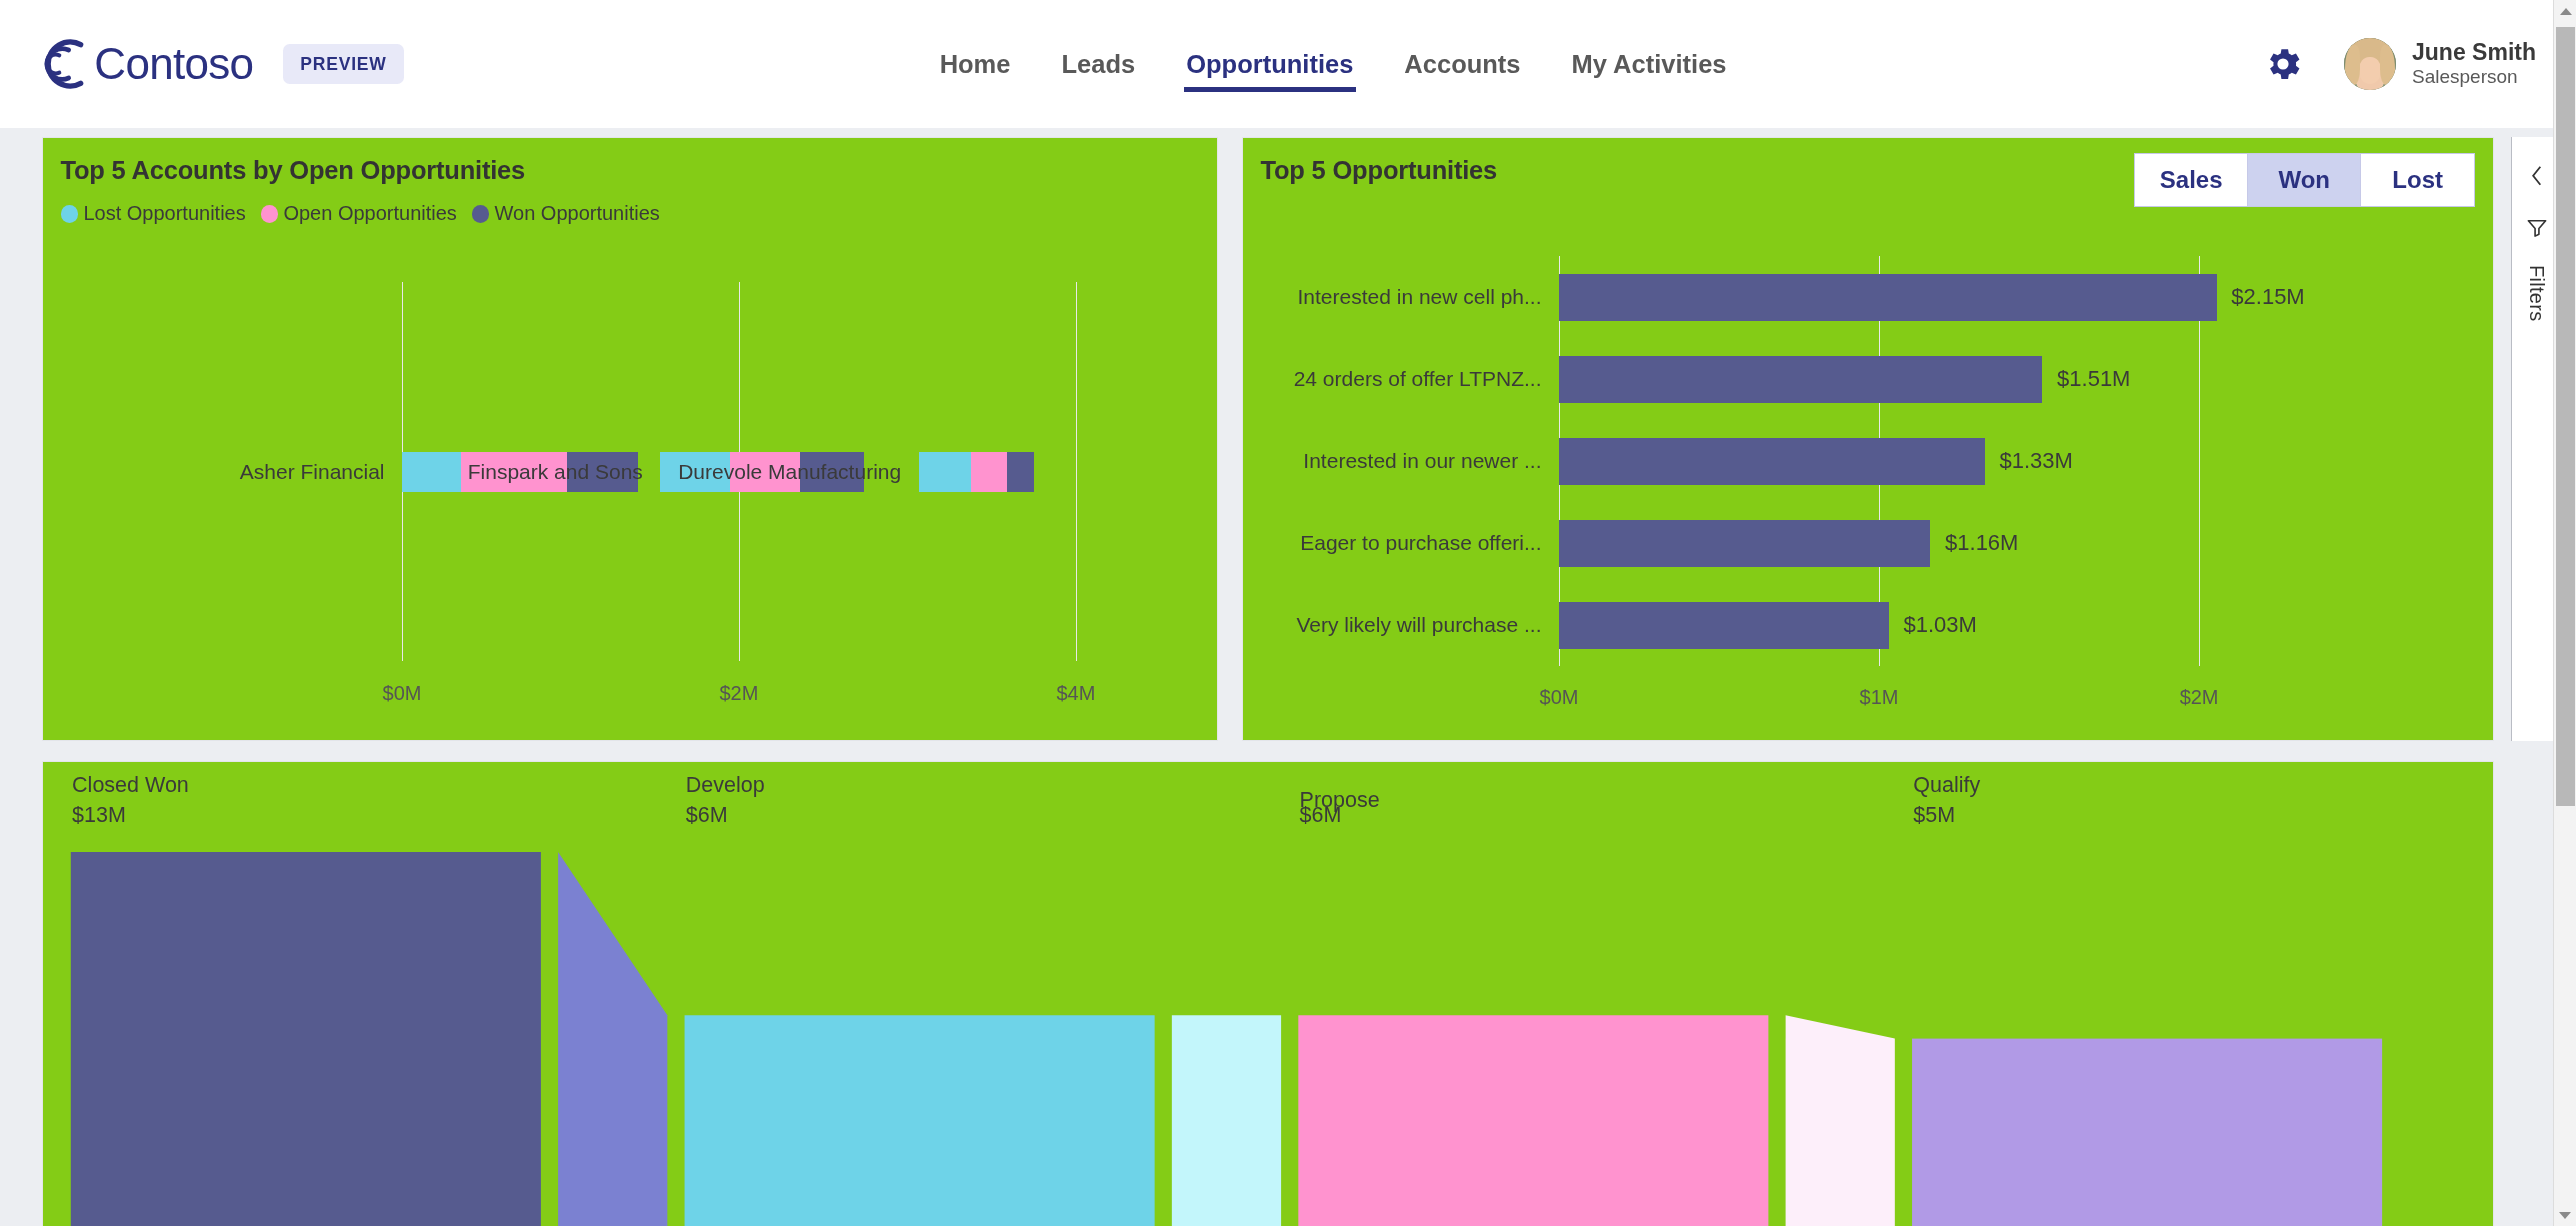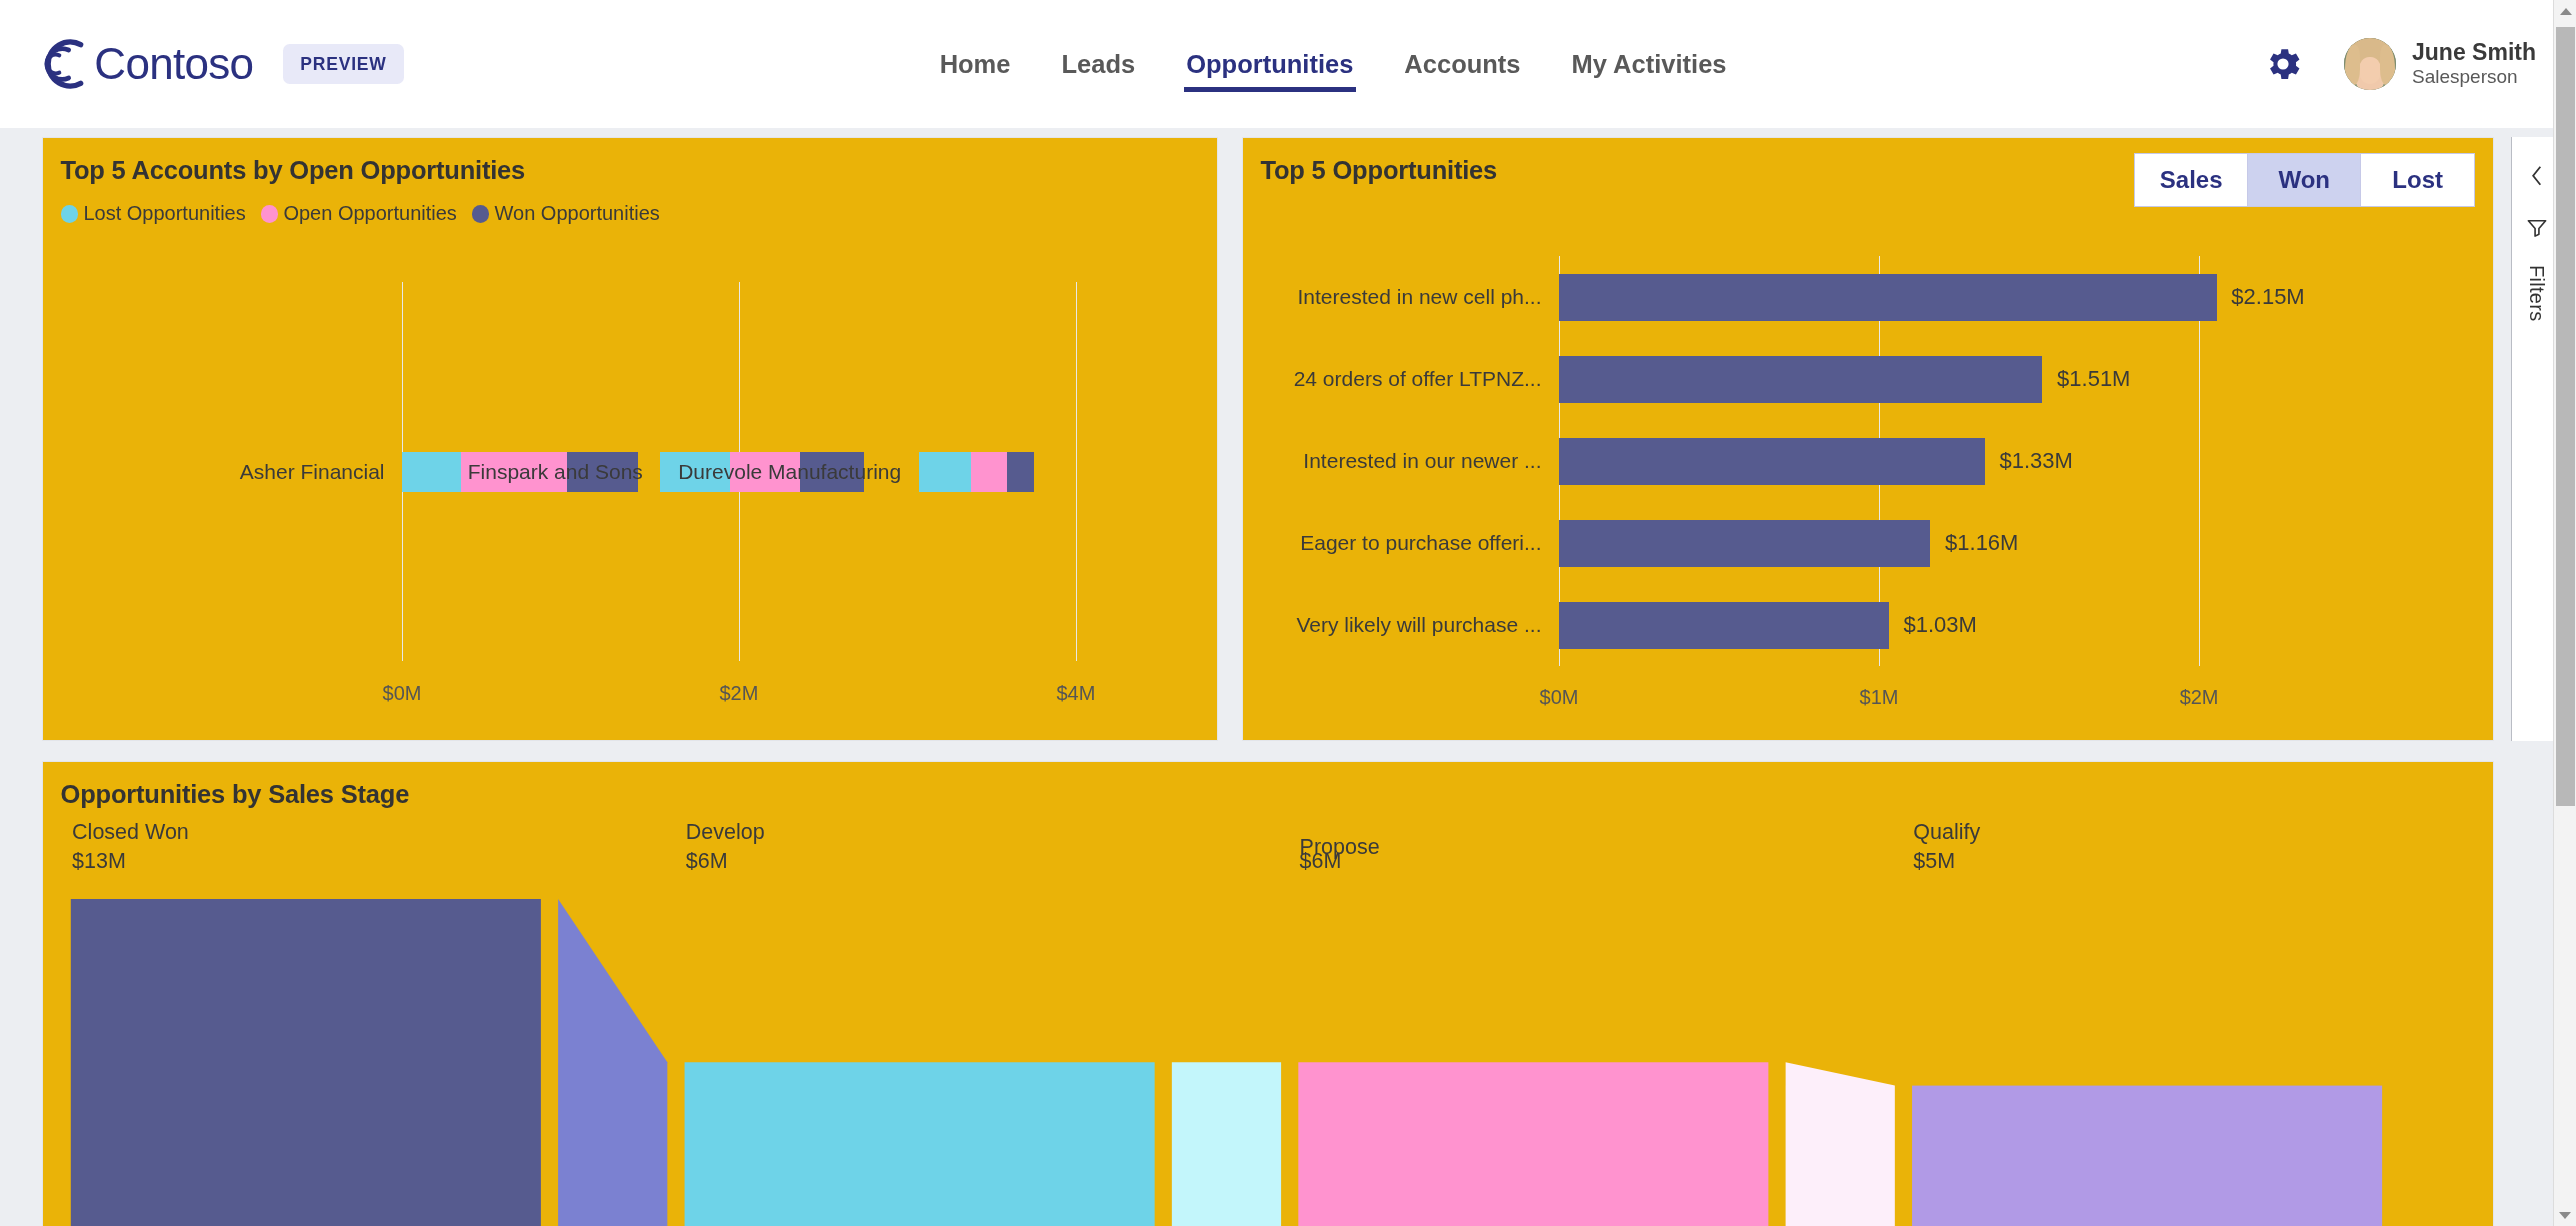--- a/index.html
+++ b/index.html
@@ -63,21 +63,21 @@
   }
   .avatar .hairL { left:2%; }
   .avatar .hairR { right:2%; border-radius:30% 60% 40% 40%; }
   .uname { font-size:23px; font-weight:700; color:#3a3a3a; line-height:1.15; }
   .urole { font-size:19px; color:#595959; line-height:1.2; }
 
   
   .board { padding:9.4px 14.8px 0 42px; display:flex; gap:0; }
   .board-main { flex:1; }
   .row-top { display:flex; gap:24px; }
-  .card { background:#eab308; border:0.7px solid #e3e5ea; }
+  .card { background:#84cc16; border:0.7px solid #e3e5ea; }
   .card-title {
     font-size:25.5px; font-weight:700; color:#333; padding:17.5px 0 0 17.5px;
     letter-spacing:-0.2px;
   }
 
   .card-accounts { width:1176px; height:604px; position:relative; }
   .card-opps { flex:1; height:604px; position:relative; }
 
   
   .legend { display:flex; gap:14.8px; padding:17.5px 0 0 17.5px; align-items:center; }
@@ -315,21 +315,20 @@
           <div class="obc-axis" id="obc-axis">
               <div class="tick" style="left: 0%;">$0M</div>
               <div class="tick" style="left: 42.9185%;">$1M</div>
               <div class="tick" style="left: 85.8369%;">$2M</div>
             </div>
         </div>
       </div>
     </div>
 
     <div class="card card-funnel">
-      <div class="card-title">Opportunities by Sales Stage</div>
       <div class="funnel-wrap">
         <div id="funnel-labels">
             <div class="stage-label" style="left: calc(1.13514% + 1.3px); top: 0px;">Closed Won</div>
             <div class="stage-value" style="left: calc(1.13514% + 1.3px); top: 29.5px;">$13M</div>
             <div class="stage-label" style="left: calc(26.1892% + 1.3px); top: 0px;">Develop</div>
             <div class="stage-value" style="left: calc(26.1892% + 1.3px); top: 29.5px;">$6M</div>
             <div class="stage-label" style="left: calc(51.2432% + 1.3px); top: 15px;">Propose</div>
             <div class="stage-value" style="left: calc(51.2432% + 1.3px); top: 29.5px;">$6M</div>
             <div class="stage-label" style="left: calc(76.2973% + 1.3px); top: 0px;">Qualify</div>
             <div class="stage-value" style="left: calc(76.2973% + 1.3px); top: 29.5px;">$5M</div>

